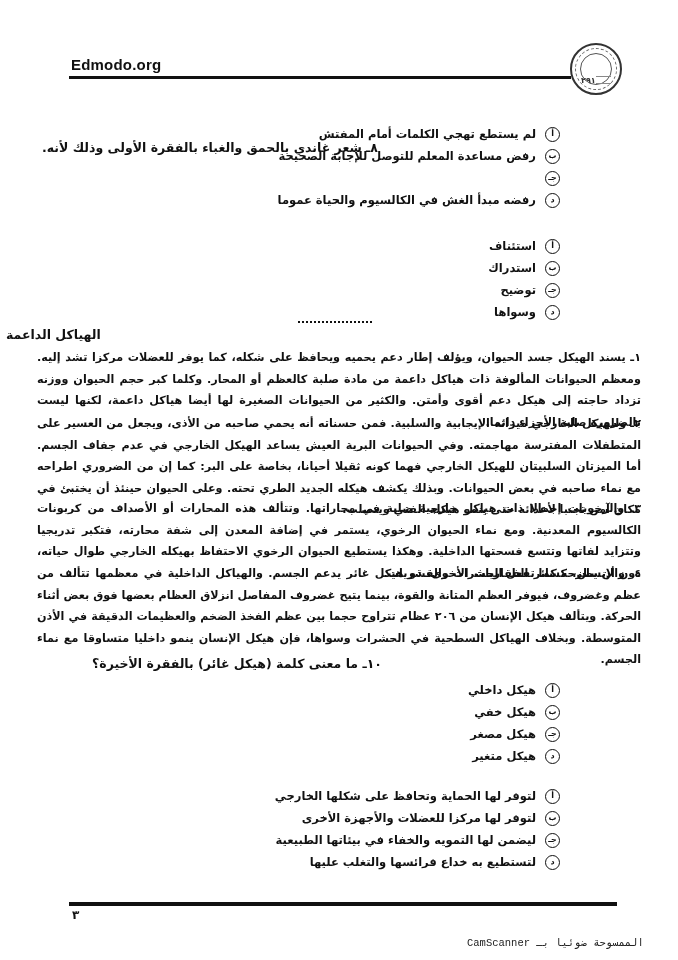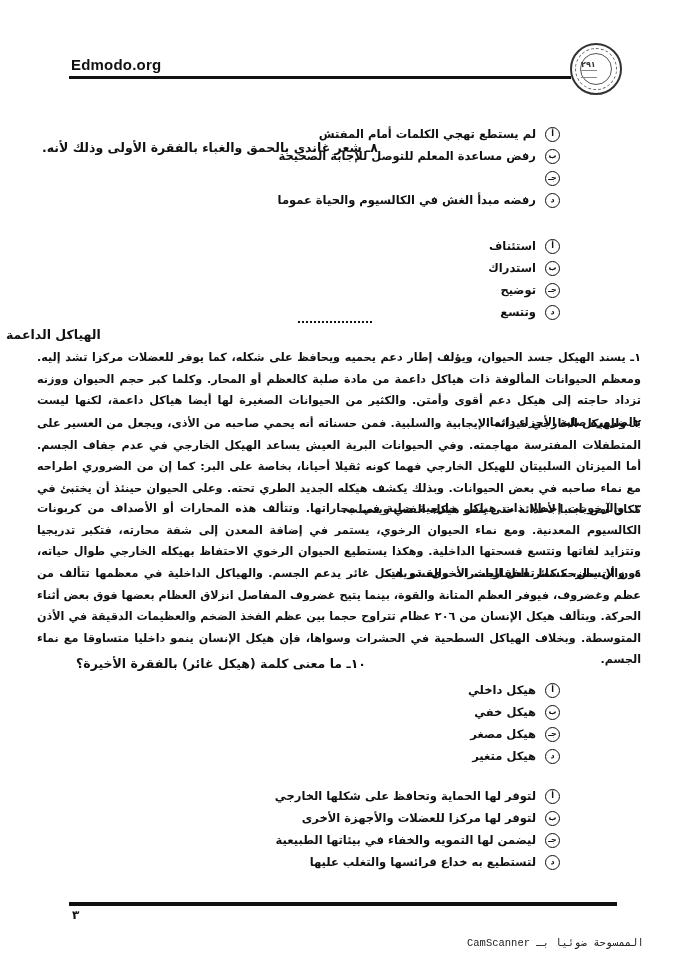--- a/index.html
+++ b/index.html
@@ -22,21 +22,21 @@
       position: absolute; left: 570px; top: 43px; width: 52px; height: 52px;
       border-radius: 50%; border: 2px solid #333; box-sizing: border-box;
       display: flex; align-items: center; justify-content: center;
     }
     .logo::before {
       content: ""; position: absolute; left: 3px; top: 3px; right: 3px; bottom: 3px;
       border-radius: 50%; border: 1px dashed #666;
     }
     .logo-inner {
       width: 30px; height: 30px; border-radius: 50%; border: 1px solid #555;
-      display: flex; flex-direction: column; align-items: flex-start; justify-content: center;
+      display: flex; flex-direction: row; align-items: flex-end; justify-content: center;
       font-size: 7px; line-height: 7px; color: #333;
     }
     .logo-num { font-weight: bold; font-size: 8px; }
     .logo-lines { width: 16px; height: 6px; border-top: 1px solid #888; border-bottom: 1px solid #888; margin-top: 2px; }
 
     
     .rtl { direction: rtl; text-align: right; }
     .question {
       position: absolute; font-weight: bold; font-size: 12.5px; white-space: nowrap; color: #111;
     }
@@ -118,33 +118,33 @@
     <div class="option">
       <span class="option-circle">ب</span>
       <span>استدراك</span>
     </div>
     <div class="option">
       <span class="option-circle">جـ</span>
       <span>توضيح</span>
     </div>
     <div class="option">
       <span class="option-circle">د</span>
-      <span>وتتسع</span>
+      <span>وسواها</span>
     </div>
   </div>
 
   <div class="stars"></div>
   <div class="section-title rtl" style="text-align:left;padding-left:6px;">الهياكل الداعمة</div>
 
   <div class="para rtl" style="top:347px;">١ـ يسند الهيكل جسد الحيوان، ويؤلف إطار دعم يحميه ويحافظ على شكله، كما يوفر للعضلات مركزا تشد إليه. ومعظم الحيوانات المألوفة ذات هياكل داعمة من مادة صلبة كالعظم أو المحار. وكلما كبر حجم الحيوان ووزنه تزداد حاجته إلى هيكل دعم أقوى وأمتن. والكثير من الحيوانات الصغيرة لها أيضا هياكل داعمة، لكنها ليست بالضرورة صلبة الأجزاء دائما.</div>
   <div class="para rtl" style="top:413px;">٢ـ وللهيكل الخارجي ميزاته الإيجابية والسلبية. فمن حسناته أنه يحمي صاحبه من الأذى، ويجعل من العسير على المتطفلات المفترسة مهاجمته. وفي الحيوانات البرية العيش يساعد الهيكل الخارجي في عدم جفاف الجسم. أما الميزتان السلبيتان للهيكل الخارجي فهما كونه ثقيلا أحيانا، بخاصة على البر: كما إن من الضروري اطراحه مع نماء صاحبه في بعض الحيوانات. وبذلك يكشف هيكله الجديد الطري تحته. وعلى الحيوان حينئذ أن يختبئ في مكان آمن تجنبا لأعدائه حتى ينمو هيكله الفتي ويتصلب.</div>
   <div class="para rtl" style="top:498px;">٣ـ والرخويات إجمالا ذات هياكل خارجية صلبة في محاراتها. وتتألف هذه المحارات أو الأصداف من كربونات الكالسيوم المعدنية. ومع نماء الحيوان الرخوي، يستمر في إضافة المعدن إلى شفة محارته، فتكبر تدريجيا وتتزايد لفاتها وتتسع فسحتها الداخلية. وهكذا يستطيع الحيوان الرخوي الاحتفاظ بهيكله الخارجي طوال حياته، دون أن يطرحه كما تفعل الحشرات والقشريات.</div>
   <div class="para rtl" style="top:563px;">٤ـ والإنسان، كسائر الفقاريات الأخرى، ذو هيكل غائر يدعم الجسم. والهياكل الداخلية في معظمها تتألف من عظم وغضروف، فيوفر العظم المتانة والقوة، بينما يتيح غضروف المفاصل انزلاق العظام بعضها فوق بعض أثناء الحركة. ويتألف هيكل الإنسان من ٢٠٦ عظام تتراوح حجما بين عظم الفخذ الضخم والعظيمات الدقيقة في الأذن المتوسطة. وبخلاف الهياكل السطحية في الحشرات وسواها، فإن هيكل الإنسان ينمو داخليا متساوقا مع نماء الجسم.</div>
 
-  <div class="question rtl" style="right:312px; top:656px;">١٠ـ ما معنى كلمة (هيكل غائر) بالفقرة الأخيرة؟</div>
+  <div class="question rtl" style="right:296px; top:656px;">١٠ـ ما معنى كلمة (هيكل غائر) بالفقرة الأخيرة؟</div>
   <div class="options rtl" style="right:118px; top:679px;">
     <div class="option">
       <span class="option-circle">أ</span>
       <span>هيكل داخلي</span>
     </div>
     <div class="option">
       <span class="option-circle">ب</span>
       <span>هيكل خفي</span>
     </div>
     <div class="option">

